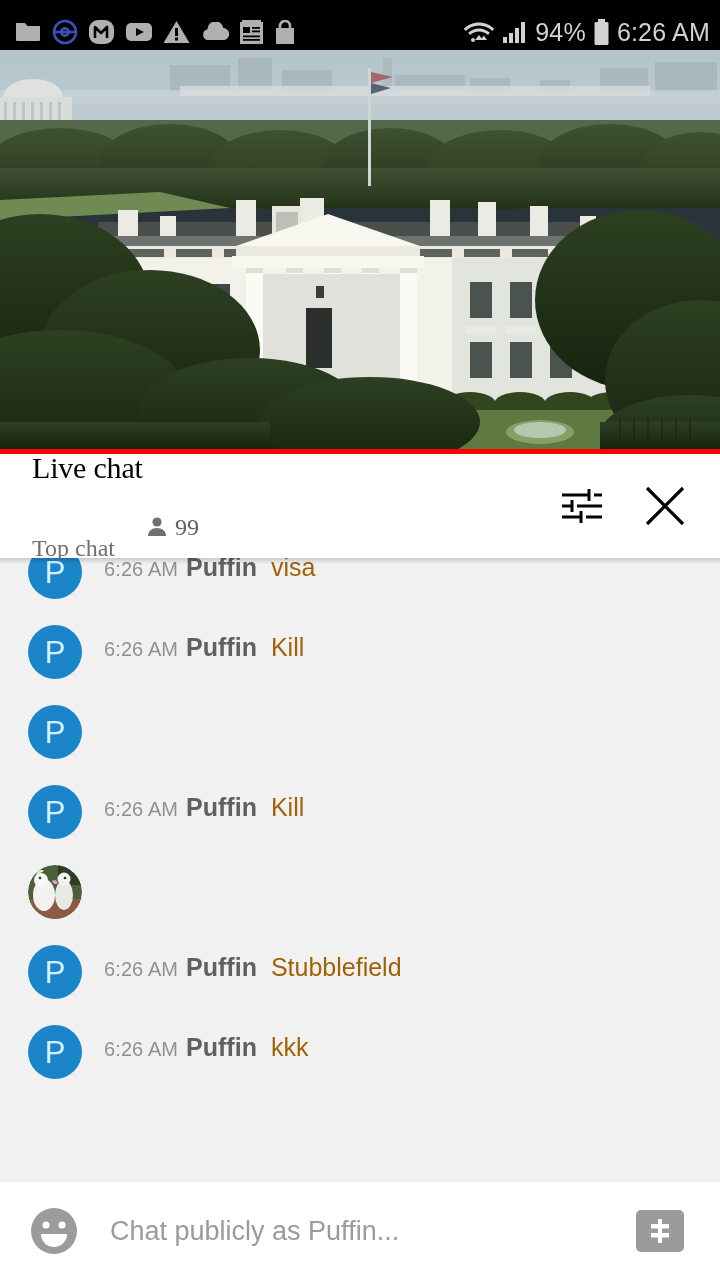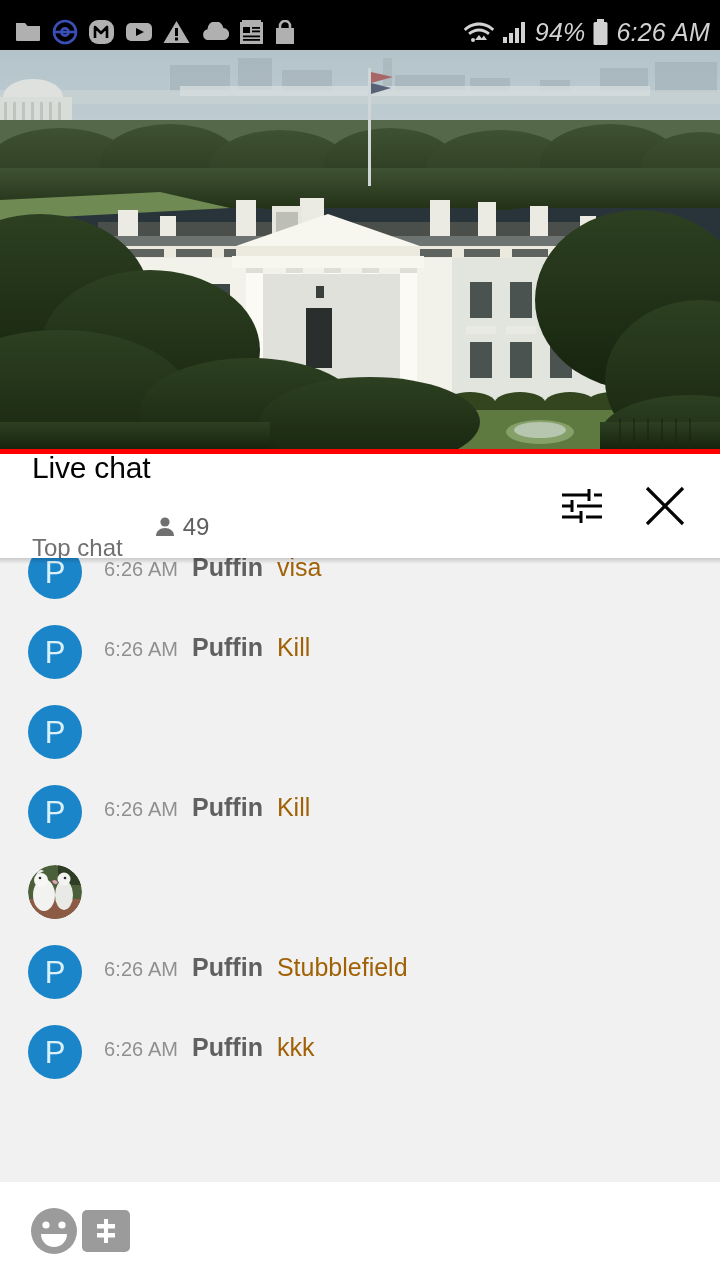--- a/index.html
+++ b/index.html
@@ -11,21 +11,20 @@
   }
   #app { position:relative; width:720px; height:1280px; }
 
   
   .statusbar {
     position:absolute; top:0; left:0;
     width:720px; height:64px;
     background:#000000;
     display:flex; align-items:center;
     padding:0 10px 0 14px;
-    font-style:italic;
   }
   .sb-left { display:flex; align-items:center; gap:10px; flex:1; }
   .sb-right { display:flex; align-items:center; gap:7px; }
   .sb-ico { display:block; }
   .sb-text {
     color:#d2d2d2; font-size:25px; letter-spacing:.2px;
     font-family:"Liberation Sans", sans-serif;
   }
 
   
@@ -42,20 +41,21 @@
   }
   .progress-fill { height:100%; background:#ff0000; }
 
   
   .chat-header {
     position:absolute; top:454px; left:0;
     width:720px; height:104px;
     background:#ffffff;
     display:flex; align-items:center;
     padding:0 20px 0 32px;
+    font-family:Liberation Serif, serif;
   }
   .ch-titles { flex:1; }
   .ch-title {
     font-size:30px; color:#030303; font-weight:400;
     line-height:38px; letter-spacing:-0.2px;
   }
   .ch-sub { display:flex; align-items:center; margin-top:4px; }
   .ch-subtext { font-size:24px; color:#707070; line-height:30px;margin-top:42px; }
   .ch-count {
     display:flex; align-items:center; gap:6px; margin-left:30px;
@@ -102,21 +102,21 @@
     margin-left:22px; padding-top:6px;
     font-size:0; line-height:36px;
     max-width:600px;
   }
   .m-time {
     font-size:20px; color:#909090; letter-spacing:0.1px;
     vertical-align:baseline;
   }
   .m-author {
     font-size:25px; color:#606060; font-weight:700;
-    margin-left:14px; vertical-align:baseline;
+    margin-left:8px; vertical-align:baseline;
   }
   .m-text {
     font-size:25px; color:#a16207; margin-left:14px;
     vertical-align:baseline;
   }
 
   
   .input-bar {
     position:absolute; top:1182px; left:0;
     width:720px; height:98px;
@@ -415,21 +415,21 @@
   <div class="chat-header">
     <div class="ch-titles">
       <div class="ch-title">Live chat</div>
       <div class="ch-sub">
         <span class="ch-subtext">Top chat</span>
         <span class="ch-count">
           <svg width="24" height="24" viewBox="0 0 24 24">
               <circle cx="12" cy="7" r="4.6" fill="#707070"></circle>
               <path d="M3 21c0-5 4-8 9-8s9 3 9 8z" fill="#707070"></path>
             </svg>
-          <span class="ch-countnum">49</span>
+          <span class="ch-countnum">99</span>
         </span>
       </div>
     </div>
     <div class="ch-actions">
       <div class="ch-btn">
         <svg width="44" height="40" viewBox="0 0 44 40">
           <line x1="3" y1="9" x2="30" y2="9" stroke="#030303" stroke-width="3"></line>
           <line x1="35" y1="9" x2="43" y2="9" stroke="#030303" stroke-width="3"></line>
           <line x1="30" y1="3" x2="30" y2="15" stroke="#030303" stroke-width="3"></line>
           <line x1="3" y1="20" x2="13" y2="20" stroke="#030303" stroke-width="3"></line>
@@ -536,20 +536,21 @@
 
   <div class="input-bar">
     <div class="emoji-btn">
       <svg width="52" height="52" viewBox="0 0 52 52">
         <circle cx="26" cy="26" r="23" fill="#9b9b9b"></circle>
         <circle cx="18" cy="20" r="3.6" fill="#ffffff"></circle>
         <circle cx="34" cy="20" r="3.6" fill="#ffffff"></circle>
         <path d="M13 29 a13 13 0 0 0 26 0z" fill="#ffffff"></path>
       </svg>
     </div>
+    <input class="chat-input" type="text" value="" placeholder="Chat publicly as Puffin..." style="">
     <div class="superchat-btn">
       <svg width="28" height="28" viewBox="0 0 28 28">
         <rect x="12" y="2" width="4" height="24" fill="#ffffff"></rect>
         <rect x="5" y="7" width="18" height="4.5" fill="#ffffff"></rect>
         <rect x="5" y="16" width="18" height="4.5" fill="#ffffff"></rect>
       </svg>
     </div>
   </div>
 
 </div>

